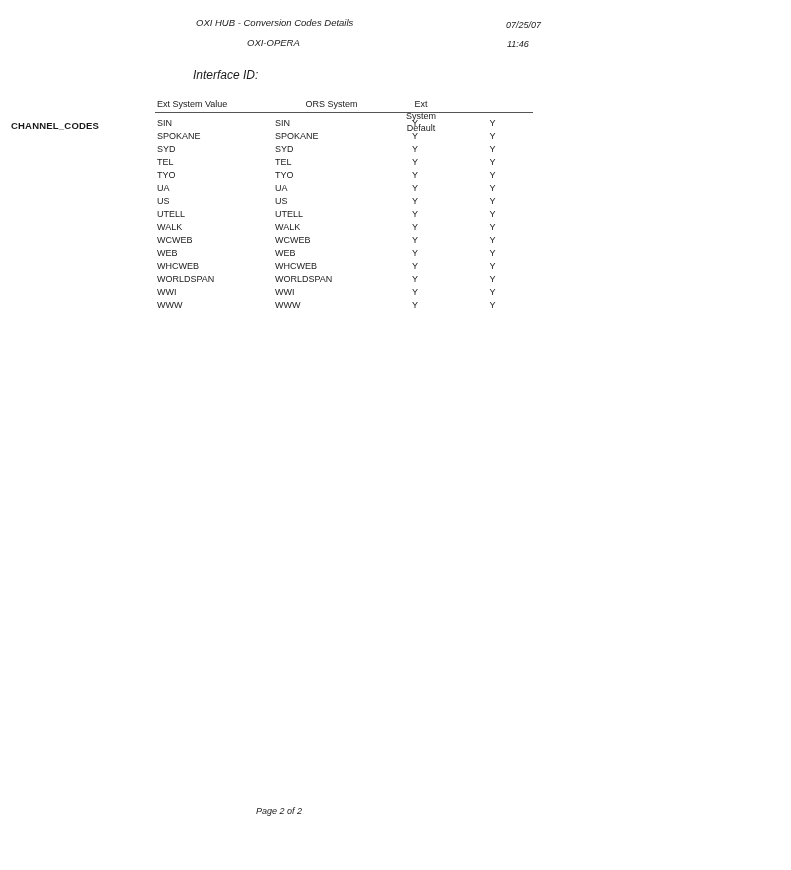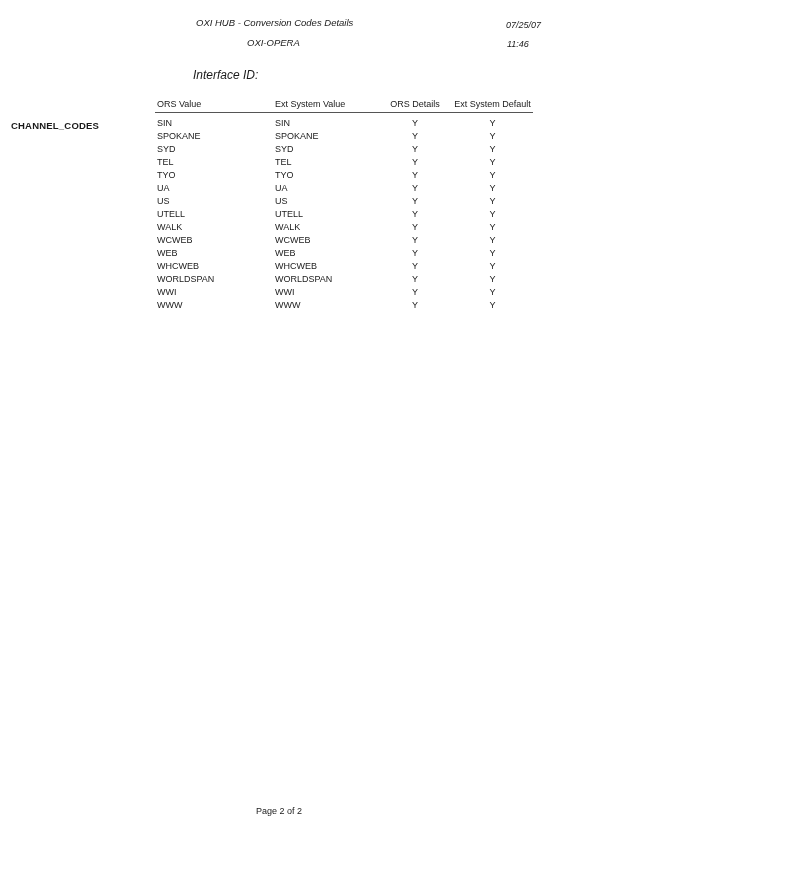--- a/index.html
+++ b/index.html
@@ -68,41 +68,40 @@
     height: 13px;
     line-height: 13px;
   }
   .c1, .c2 { text-align: left; padding-left: 2px; }
   .c3 { text-align: center; }
   .c4 { text-align: center; padding-left: 12px; }
 
   
   .page-footer {
     left: 256px; top: 806px;
-    font-size: 9px; 
+    font-size: 9px; font-style: italic;
   }
 </style>
 </head>
 <body>
 
 <div class="page">
 
   <div class="abs report-title">OXI HUB - Conversion Codes Details</div>
   <div class="abs report-date">07/25/07</div>
   <div class="abs iface-label">Interface ID:</div>
   <div class="abs iface-value">OXI-OPERA</div>
   <div class="abs report-time">11:46</div>
 
   <div class="abs section-label">CHANNEL_CODES</div>
 
   <div class="table">
     <div class="thead">
-      <div class="c1">ORS Value</div>
       <div class="c2">Ext System Value</div>
-      <div class="c3">ORS Details</div>
+      <div class="c3">ORS System</div>
       <div class="c4">Ext System Default</div>
     </div>
     <div class="tbody">
   <div class="trow">
     <div class="c1">SIN</div>
     <div class="c2">SIN</div>
     <div class="c3">Y</div>
     <div class="c4">Y</div>
   </div>
 

